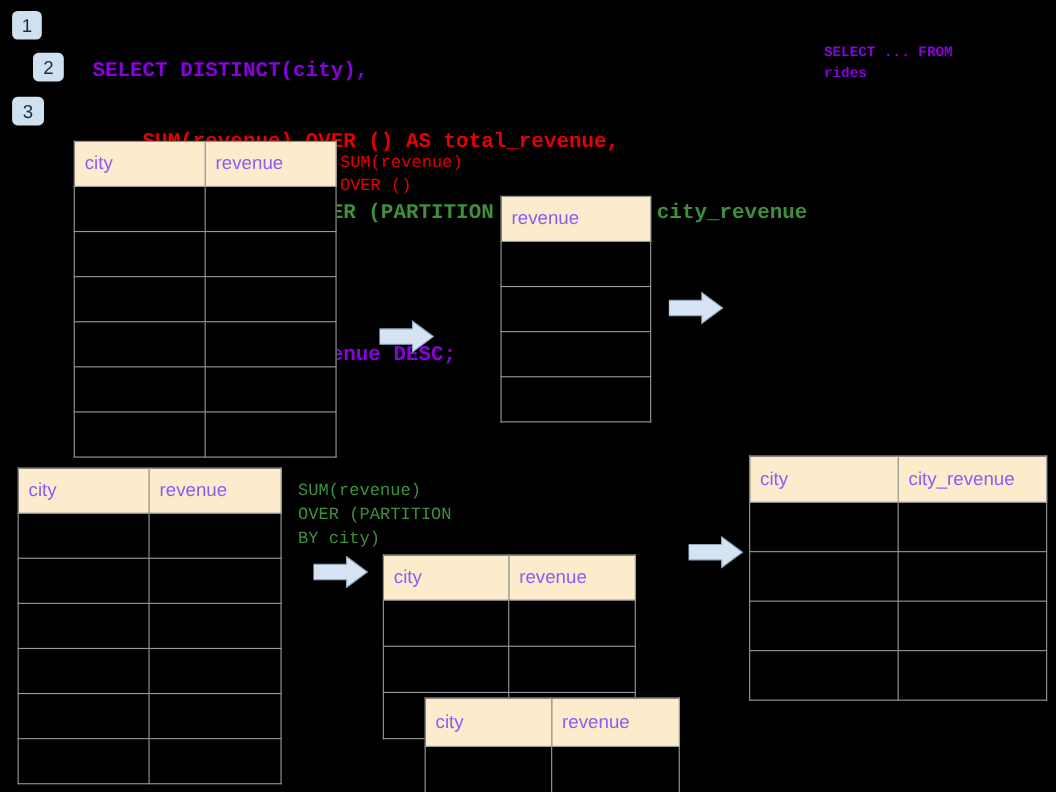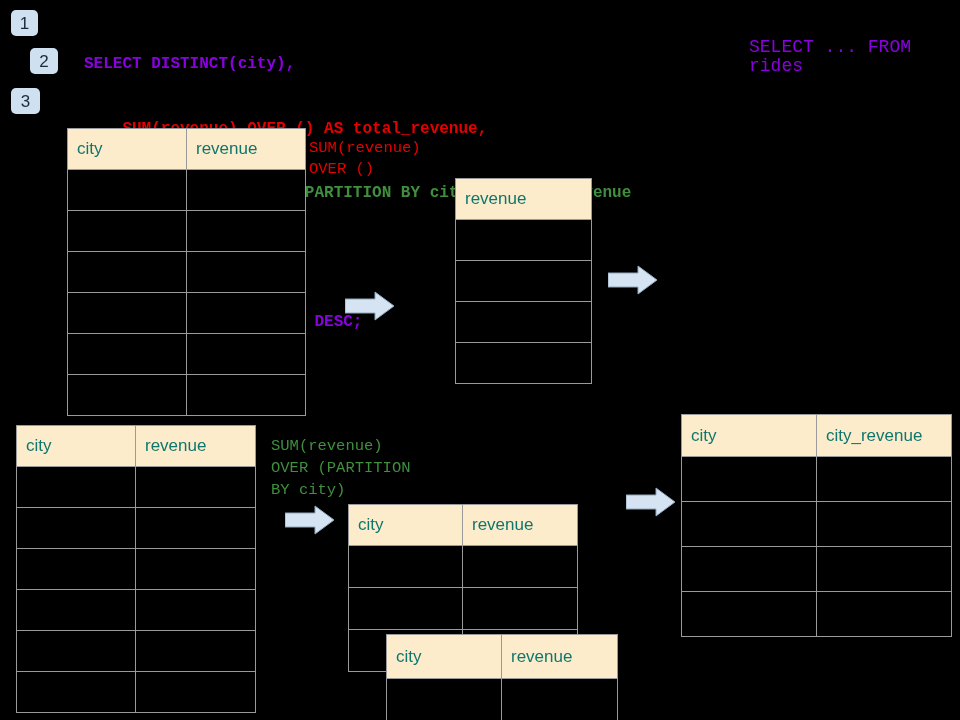--- a/index.html
+++ b/index.html
@@ -22,60 +22,60 @@
     font-family:"Liberation Sans", sans-serif;
     font-size:17px;
     line-height:1;
     display:flex;align-items:center;justify-content:center;
   }
 
   
   .sql{
     position:absolute;
     font-family:"Liberation Mono","DejaVu Sans Mono",monospace;
-    font-size:16px;
+    font-size:19px;
     font-weight:bold;
     line-height:21.5px;
     white-space:pre;
     letter-spacing:0px;
   }
   .sql .ln{display:block;height:21.5px;}
   .c-purple{color:#8a00e0;}
   .c-red{color:#e60000;}
   .c-green{color:#3f8f3f;}
 
   
   .note{
     position:absolute;
     font-family:"Liberation Mono","DejaVu Sans Mono",monospace;
     font-weight:normal;
     white-space:pre;
   }
   .note-red{color:#e60000;font-size:15.5px;line-height:21px;}
   .note-green{color:#3f8f3f;font-size:15.5px;line-height:22px;}
-  .note-purple{color:#8a00e0;font-size:18px;line-height:19px;font-weight:normal;}
+  .note-purple{color:#8a00e0;font-size:13px;line-height:19px;font-weight:bold;}
 
   
   .tbl{
     position:absolute;
     border-collapse:collapse;
     table-layout:fixed;
     background:#000;
     border:1px solid #9a9a9a;
   }
   .tbl td{
     border:1px solid #9a9a9a;
     padding:0 0 0 9px;
     background:#000;
     vertical-align:middle;
   }
   .tbl th{
     border:1px solid #9a9a9a;
     background:#fceccb;
-    color:#0f766e;
+    color:#8b5cf6;
     font-family:"Liberation Sans", sans-serif;
     font-weight:normal;
     font-size:17px;
     text-align:left;
     padding:0 0 0 9px;
     vertical-align:middle;
   }
 
   
   .arrow{position:absolute;}

